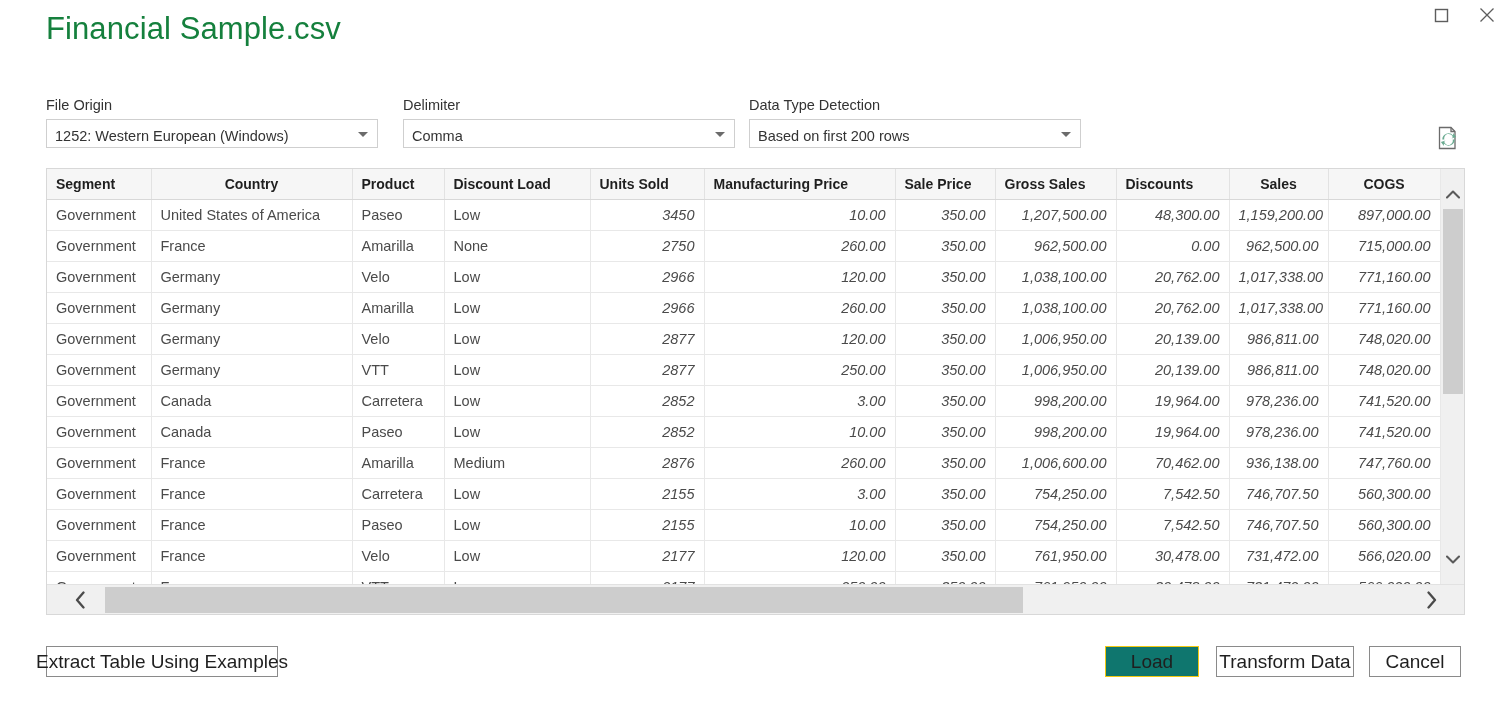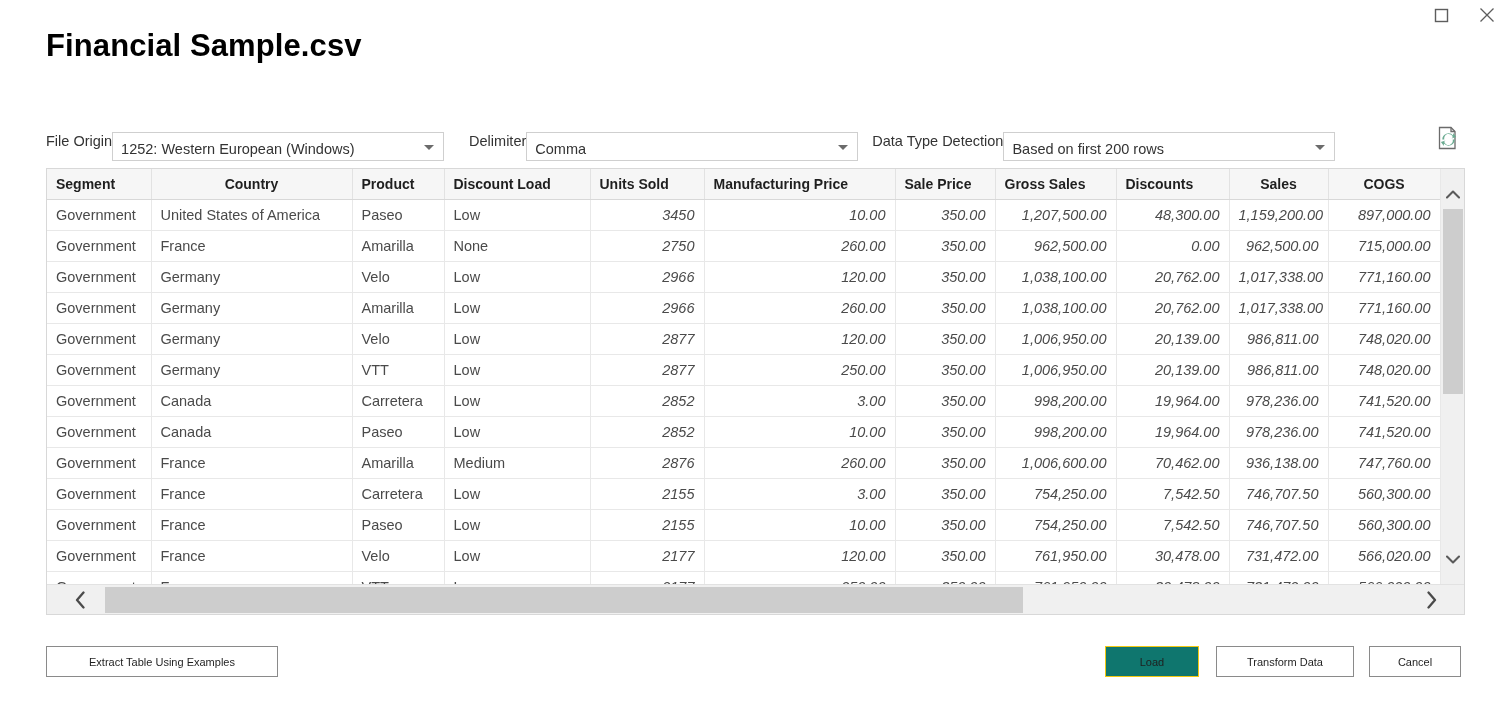--- a/index.html
+++ b/index.html
@@ -31,36 +31,36 @@
     display: flex; align-items: center; justify-content: center;
     background: transparent;
     border: none;
     cursor: default;
   }
   .winbtn svg { display: block; }
 
   
   .page-title {
     position: absolute;
-    left: 46px; top: 28px;
+    left: 46px; top: 11px;
     font-size: 31px;
-    font-weight: 700;
-    color: #000000;
+    font-weight: 400;
+    color: #15803d;
     letter-spacing: 0.1px;
     white-space: nowrap;
   }
 
   
   .options {
     position: absolute;
     left: 46px; top: 96px;
     display: flex;
     align-items: flex-start;
   }
-  .opt-group { display: flex; flex-direction: row; margin-top: 36px; }
+  .opt-group { display: flex; flex-direction: column; }
   .opt-label {
     font-size: 14.5px;
     color: #333333;
     margin-bottom: 5px;
     line-height: 18px;
   }
   .combo {
     position: relative;
     height: 29px;
     border: 1px solid #cfcfcf;
@@ -214,21 +214,21 @@
     background: #cdcdcd;
     cursor: default;
   }
 
   
   .btn {
     height: 31px;
     border: 1px solid #8a8a8a;
     background: #ffffff;
     color: #1f1f1f;
-    font-size: 11px;
+    font-size: 19px;
     font-family: "Liberation Sans", sans-serif;
     padding: 0 16px;
     cursor: default;
     display: inline-flex;
     align-items: center;
     justify-content: center;
     white-space: nowrap;
   }
   .btn-extract {
     position: absolute;

